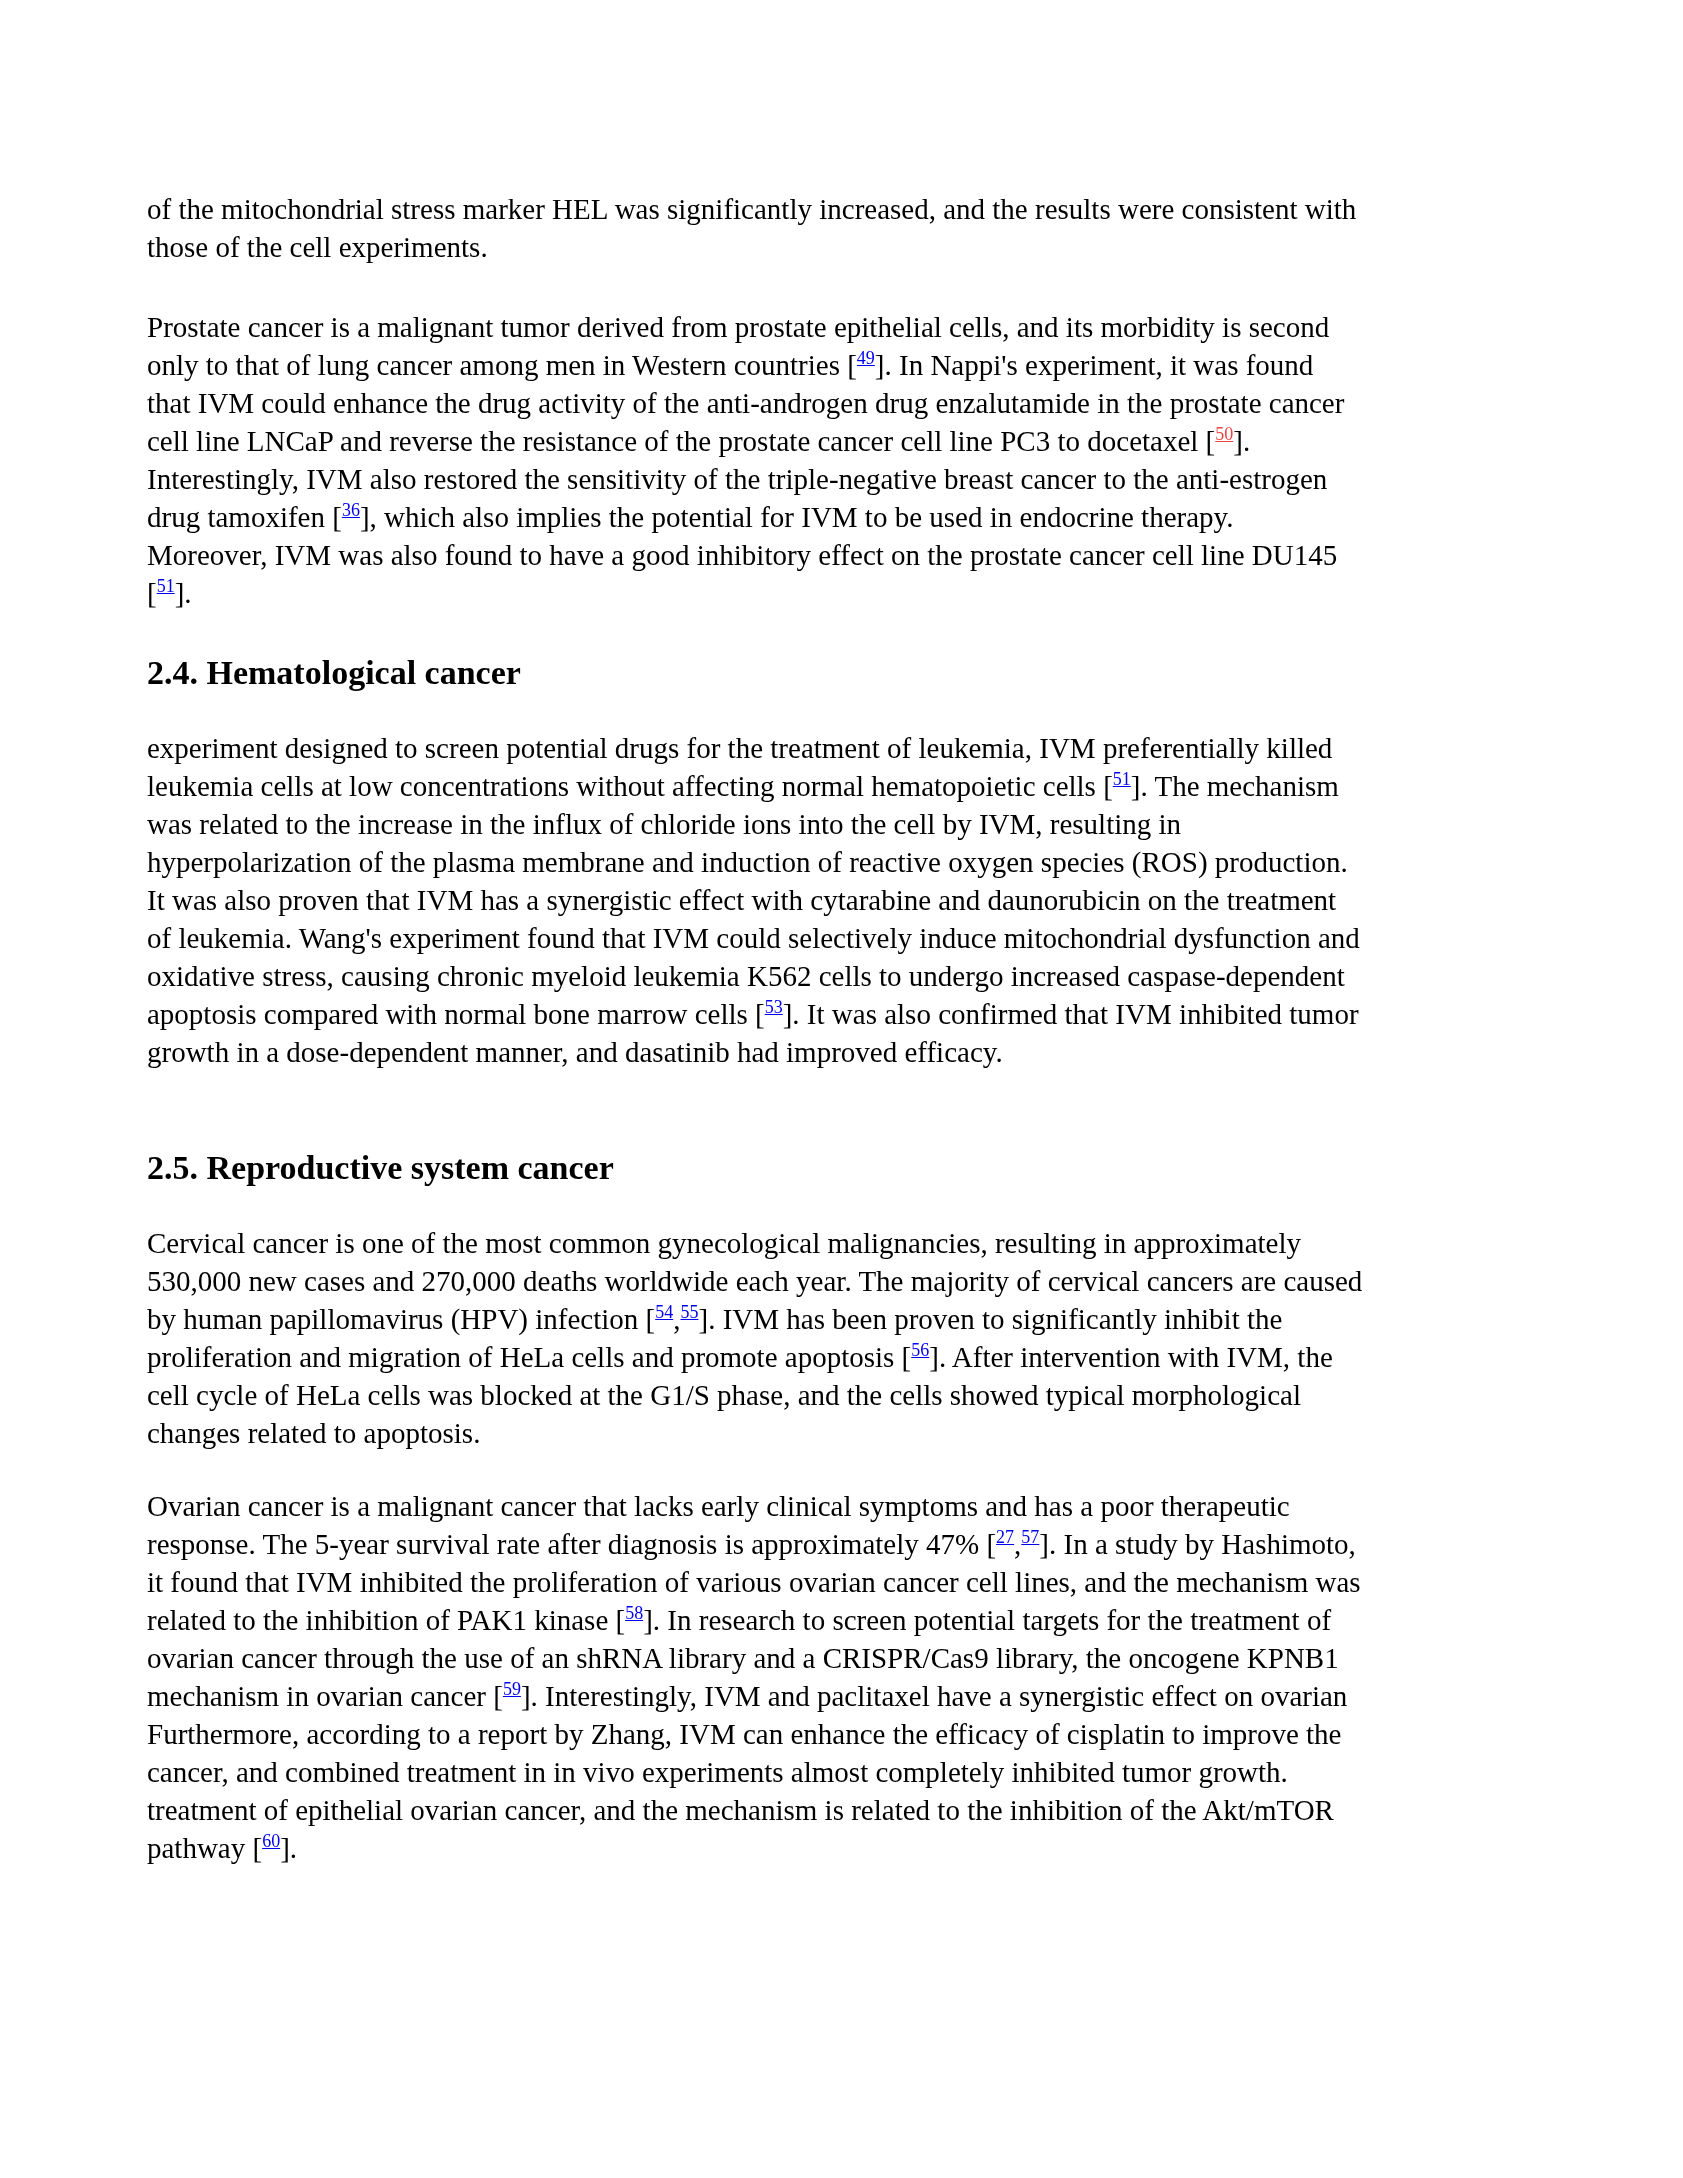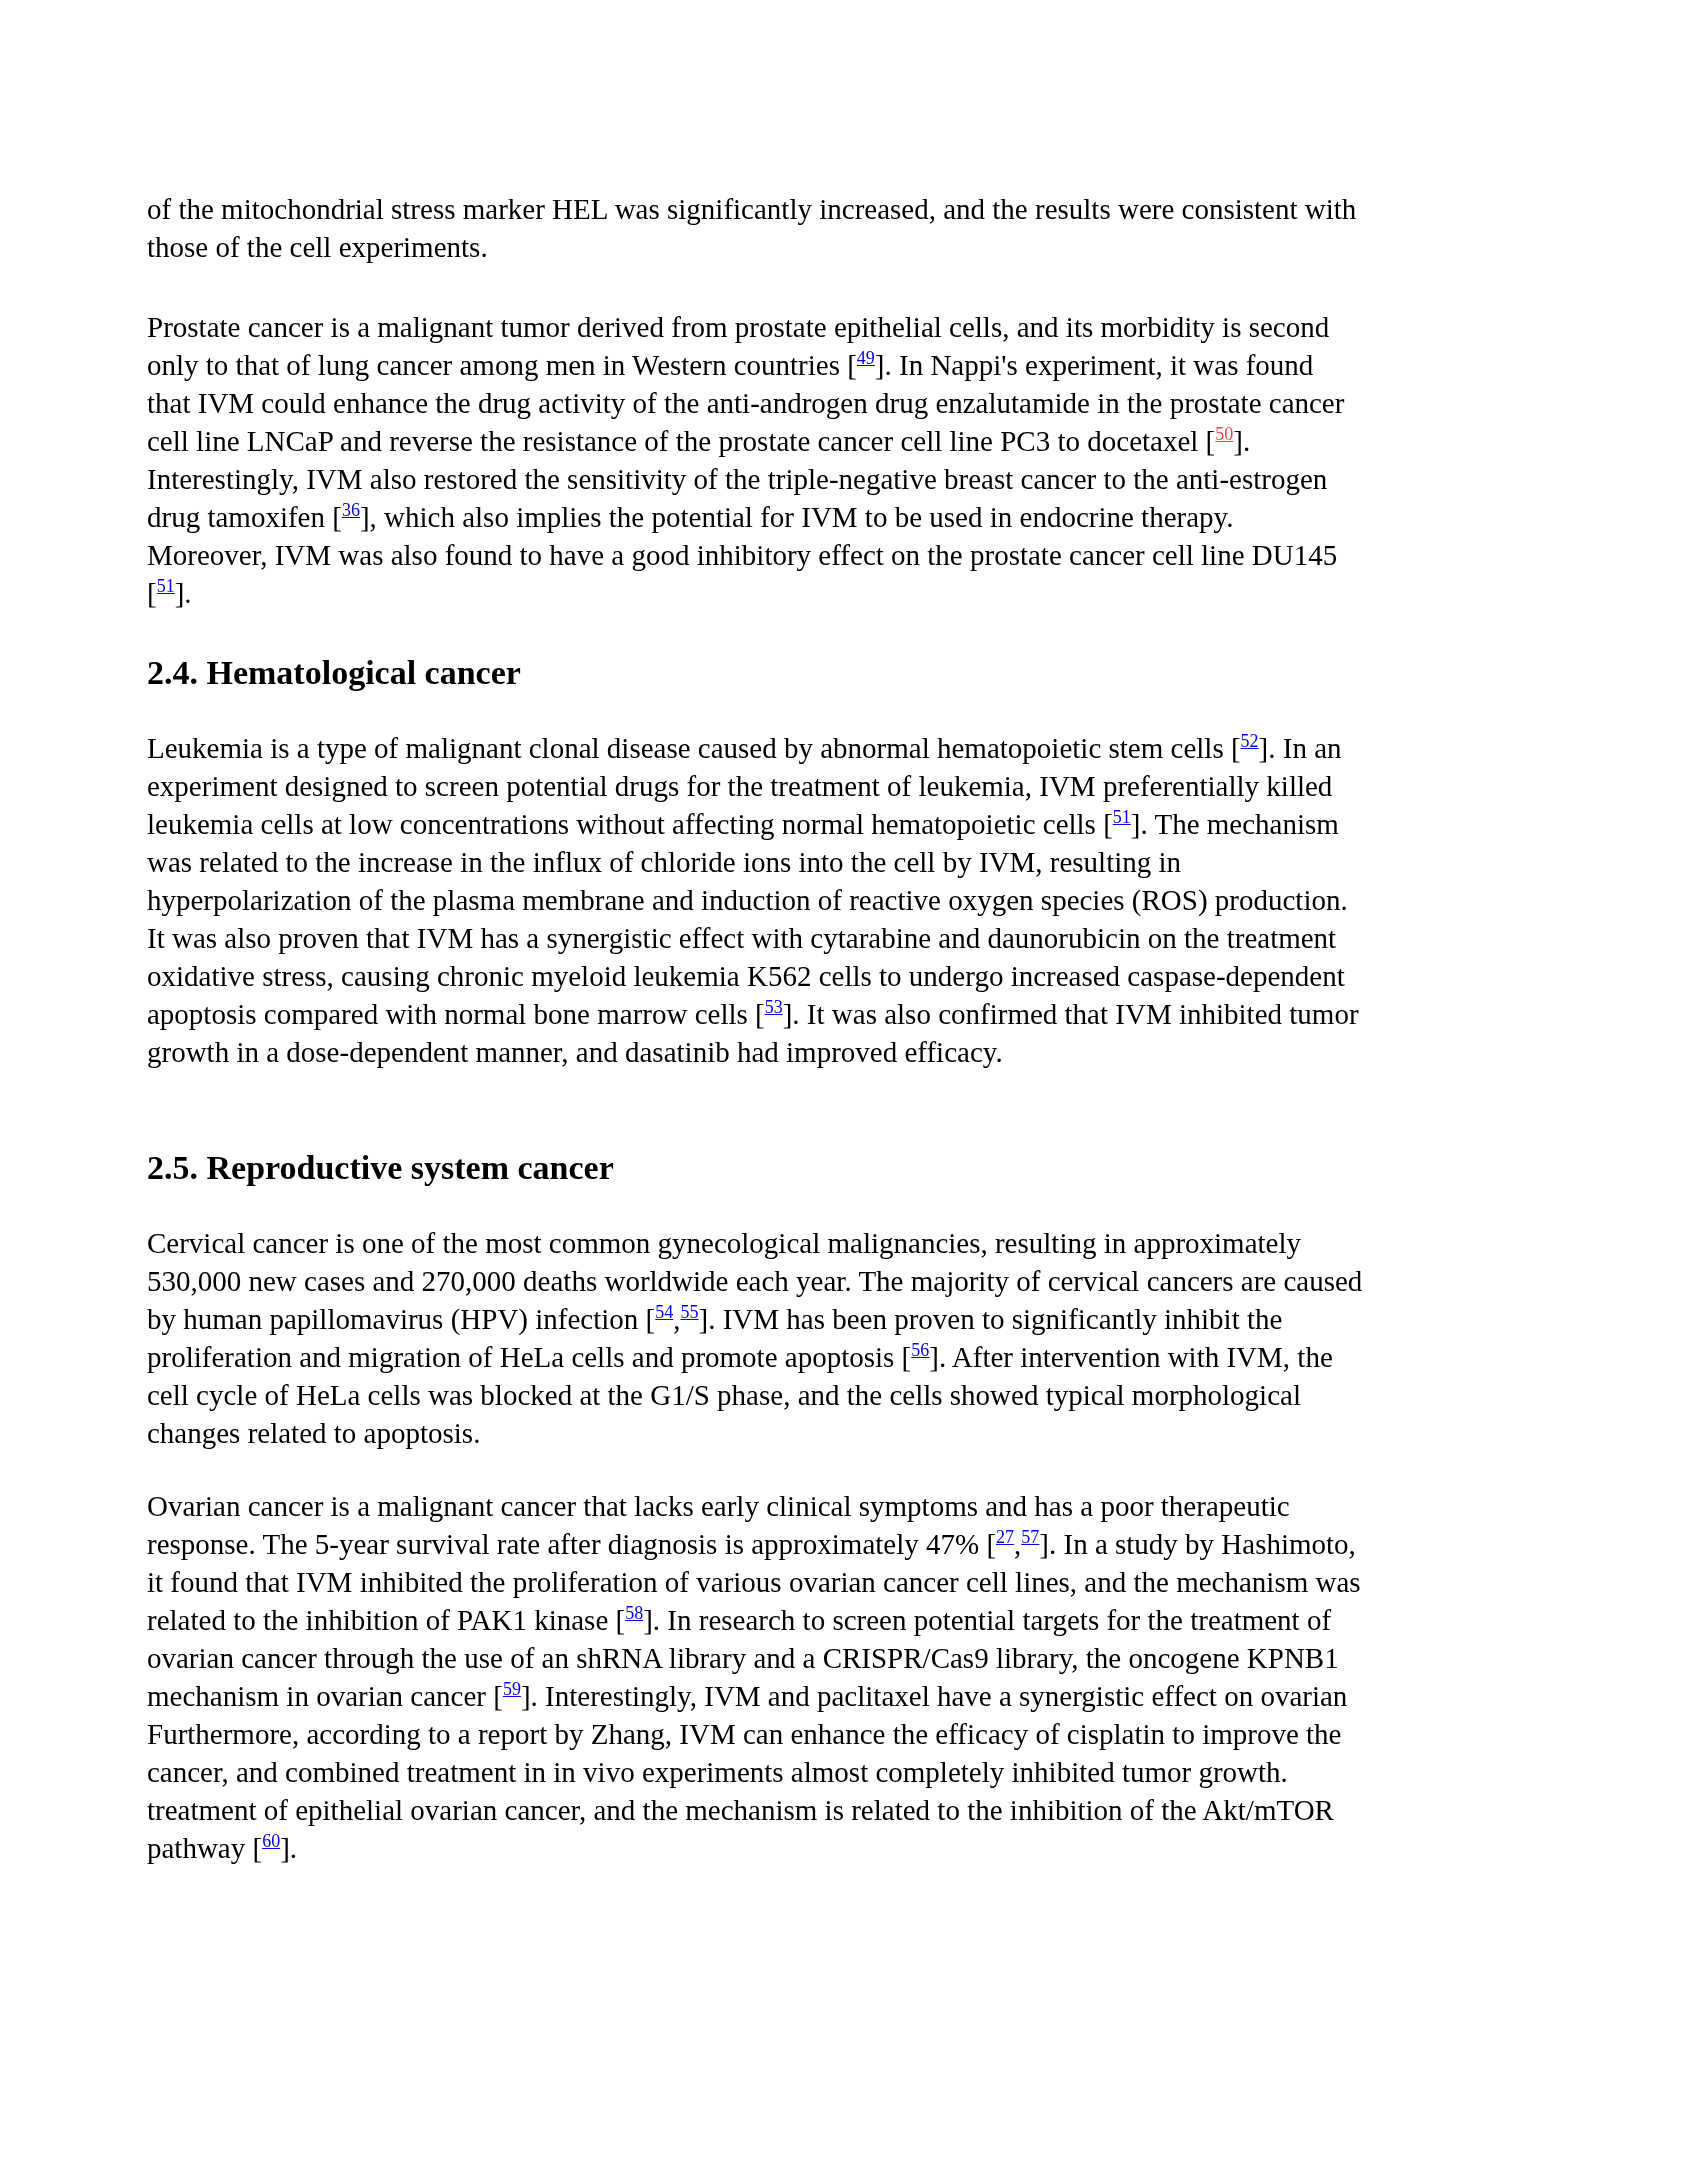--- a/index.html
+++ b/index.html
@@ -26,26 +26,26 @@
       <div class="line"><span>cell line LNCaP and reverse the resistance of the prostate cancer cell line PC3 to docetaxel [</span><sup class="cite"><a style="color: #ef4444;">50</a></sup><span>].</span></div>
       <div class="line"><span>Interestingly, IVM also restored the sensitivity of the triple-negative breast cancer to the anti-estrogen</span></div>
       <div class="line"><span>drug tamoxifen [</span><sup class="cite"><a style="color: rgb(0, 0, 238);">36</a></sup><span>], which also implies the potential for IVM to be used in endocrine therapy.</span></div>
       <div class="line"><span>Moreover, IVM was also found to have a good inhibitory effect on the prostate cancer cell line DU145</span></div>
       <div class="line"><span>[</span><sup class="cite"><a style="color: rgb(0, 0, 238);">51</a></sup><span>].</span></div>
     </div>
     <div class="block" style="top: 653px;">
       <div class="heading">2.4. Hematological cancer</div>
     </div>
     <div class="block" style="top: 729px;">
-      <div class="line"><span>Leukemia is a type of malignant clonal disease caused by abnormal hematopoietic stem cells [</span><sup class="cite"><a style="color: rgb(0, 0, 238);">52</a></sup><span>]. In an</span></div>
       <div class="line"><span>experiment designed to screen potential drugs for the treatment of leukemia, IVM preferentially killed</span></div>
       <div class="line"><span>leukemia cells at low concentrations without affecting normal hematopoietic cells [</span><sup class="cite"><a style="color: rgb(0, 0, 238);">51</a></sup><span>]. The mechanism</span></div>
       <div class="line"><span>was related to the increase in the influx of chloride ions into the cell by IVM, resulting in</span></div>
       <div class="line"><span>hyperpolarization of the plasma membrane and induction of reactive oxygen species (ROS) production.</span></div>
       <div class="line"><span>It was also proven that IVM has a synergistic effect with cytarabine and daunorubicin on the treatment</span></div>
+      <div class="line"><span>of leukemia. Wang's experiment found that IVM could selectively induce mitochondrial dysfunction and</span></div>
       <div class="line"><span>oxidative stress, causing chronic myeloid leukemia K562 cells to undergo increased caspase-dependent</span></div>
       <div class="line"><span>apoptosis compared with normal bone marrow cells [</span><sup class="cite"><a style="color: rgb(0, 0, 238);">53</a></sup><span>]. It was also confirmed that IVM inhibited tumor</span></div>
       <div class="line"><span>growth in a dose-dependent manner, and dasatinib had improved efficacy.</span></div>
     </div>
     <div class="block" style="top: 1148px;">
       <div class="heading">2.5. Reproductive system cancer</div>
     </div>
     <div class="block" style="top: 1224px;">
       <div class="line"><span>Cervical cancer is one of the most common gynecological malignancies, resulting in approximately</span></div>
       <div class="line"><span>530,000 new cases and 270,000 deaths worldwide each year. The majority of cervical cancers are caused</span></div>

